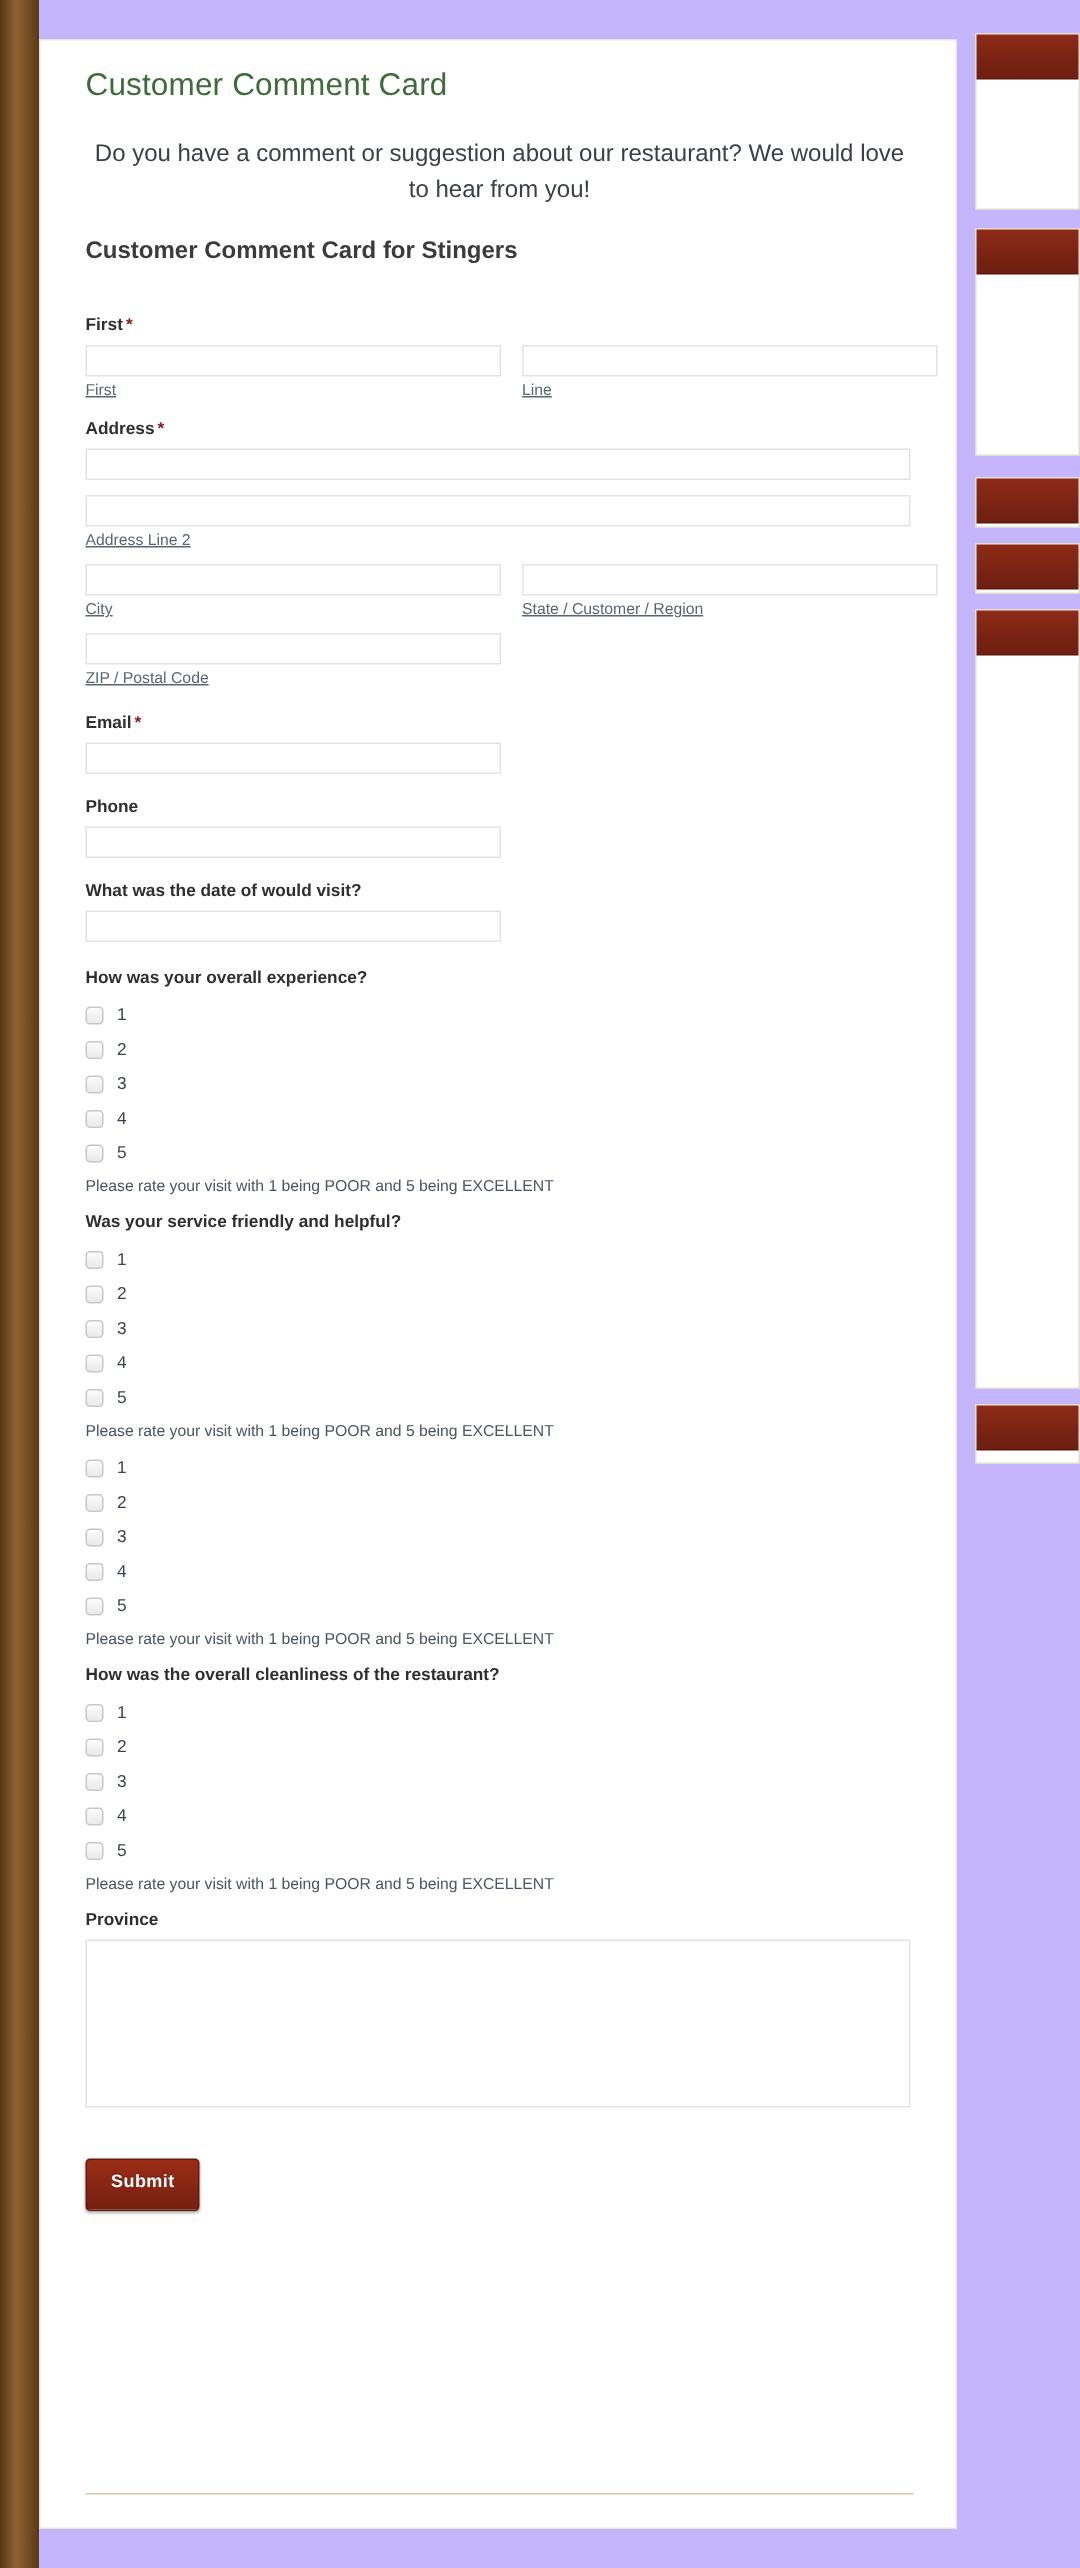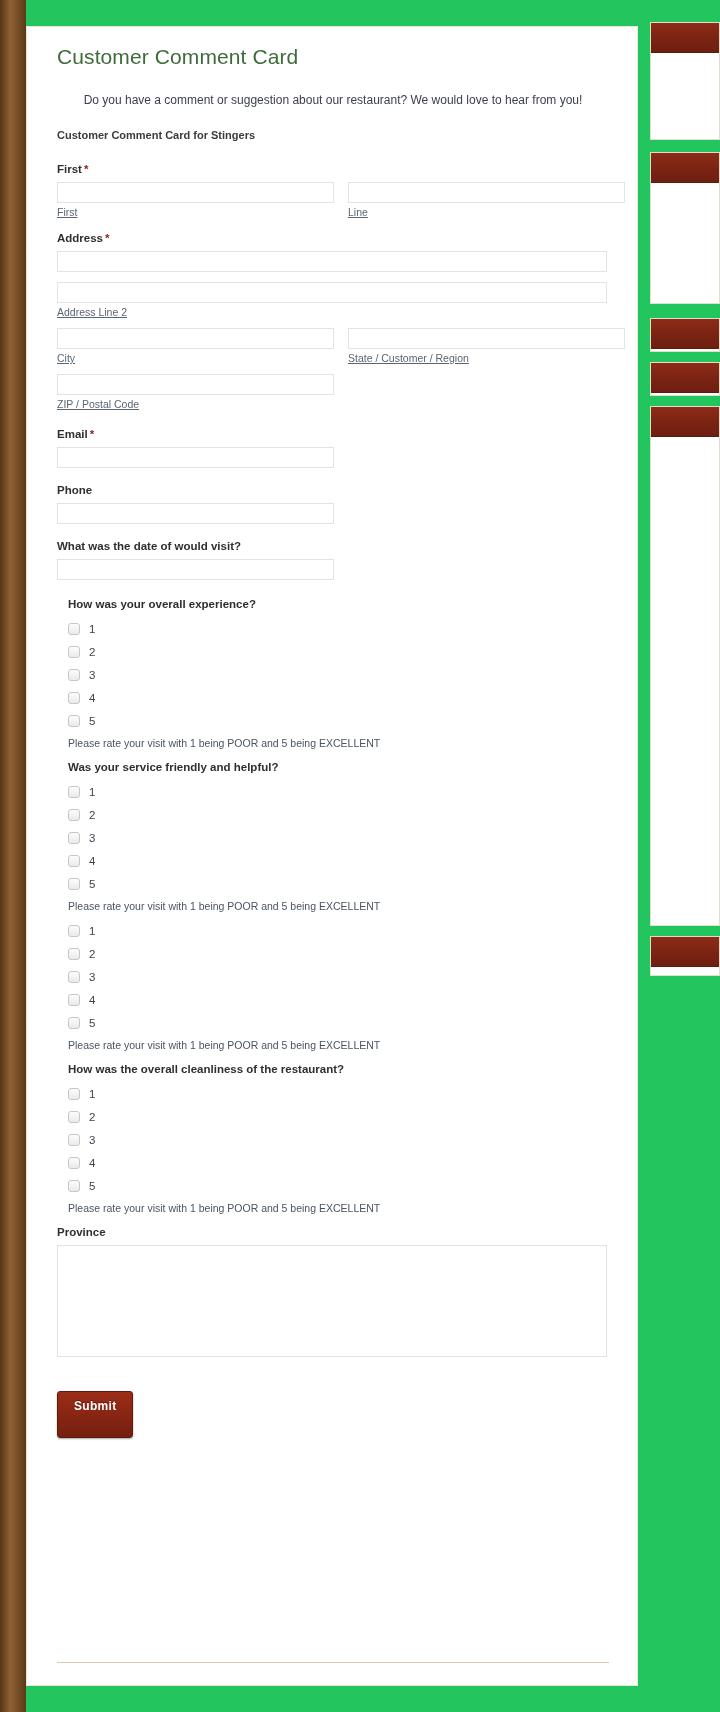--- a/index.html
+++ b/index.html
@@ -5,21 +5,21 @@
   * { box-sizing: border-box; }
   html, body {
     margin: 0; padding: 0;
     width: 720px; height: 1712px;
     overflow: hidden;
     background: #d6c3a2;
     font-family: "Liberation Sans", sans-serif;
   }
 
   
-  #page { position: relative; width: 720px; height: 1712px; background: #22c55e; }
+  #page { position: relative; width: 720px; height: 1712px; background: #c4b5fd; }
 
   #wood-edge {
     position: absolute; left: 0; top: 0; width: 26px; height: 1712px;
     background:
       repeating-linear-gradient(to right,
         #7a4a22 0px, #8d5a2b 3px, #a3reserve 4px, #6e4120 6px,
         #95602f 9px, #7d4c24 12px, #a06a35 15px, #6a3d1e 19px,
         #8a5428 22px, #7a4a22 26px);
     background-color: #83511f;
   }
@@ -55,34 +55,34 @@
 
   .form-title {
     font-size: 21px;
     color: #3f6b3b;
     font-weight: 400;
     margin: 0 0 22px 0;
     letter-spacing: .1px;
   }
 
   .form-subtitle {
-    font-size: 12px;
+    font-size: 16px;
     color: #3a3f4a;
     text-align: center;
     line-height: 1.5;
     margin: 0 auto 20px auto;
     width: 552px;
     font-weight: 400;
   }
 
   .form-heading {
-    font-size: 11px;
+    font-size: 16px;
     font-weight: bold;
     color: #3b3b3b;
-    margin: 0 0 22px 0;
+    margin: 0 0 34px 0;
   }
 
   .field { margin-bottom: 14px; }
 
   .flabel {
     font-size: 11.5px;
     font-weight: bold;
     color: #2f2f2f;
     margin-bottom: 7px;
     display: block;
@@ -144,21 +144,21 @@
   .q-title {
     font-size: 11.5px;
     font-weight: bold;
     color: #2f2f2f;
     margin: 0 0 12px 0;
   }
 
   .btn-submit {
     margin-top: 20px;
     display: inline-block;
-    padding: 7px 16px 24px 16px;
+    padding: 7px 16px 12px 16px;
     background: linear-gradient(to bottom, #9c2d17 0%, #8a2614 45%, #731f0f 100%);
     border: 1px solid #5e1a0c;
     border-radius: 3px;
     color: #ffffff;
     font-size: 12px;
     font-weight: bold;
     font-family: "Liberation Sans", sans-serif;
     cursor: pointer;
     box-shadow: 0 1px 2px rgba(0,0,0,.35);
     text-shadow: 0 -1px 0 rgba(0,0,0,.4);
@@ -273,21 +273,21 @@
 
       
       <div class="field" style="margin-top:16px;">
         <span class="flabel">What was the date of would visit?</span>
         <div class="col-narrow">
           <input class="txt" type="text" placeholder="" style="">
         </div>
       </div>
 
       
-      <div id="questions" style="margin-top:18px;margin-left:11px;">
+      <div id="questions" style="margin-top:18px;">
           <div class="q-block">
             <div class="q-title">How was your overall experience?</div>
             <div class="cb-row">
               <span class="cb-box"></span>
               <span class="cb-label">1</span>
             </div>
             <div class="cb-row">
               <span class="cb-box"></span>
               <span class="cb-label">2</span>
             </div>

